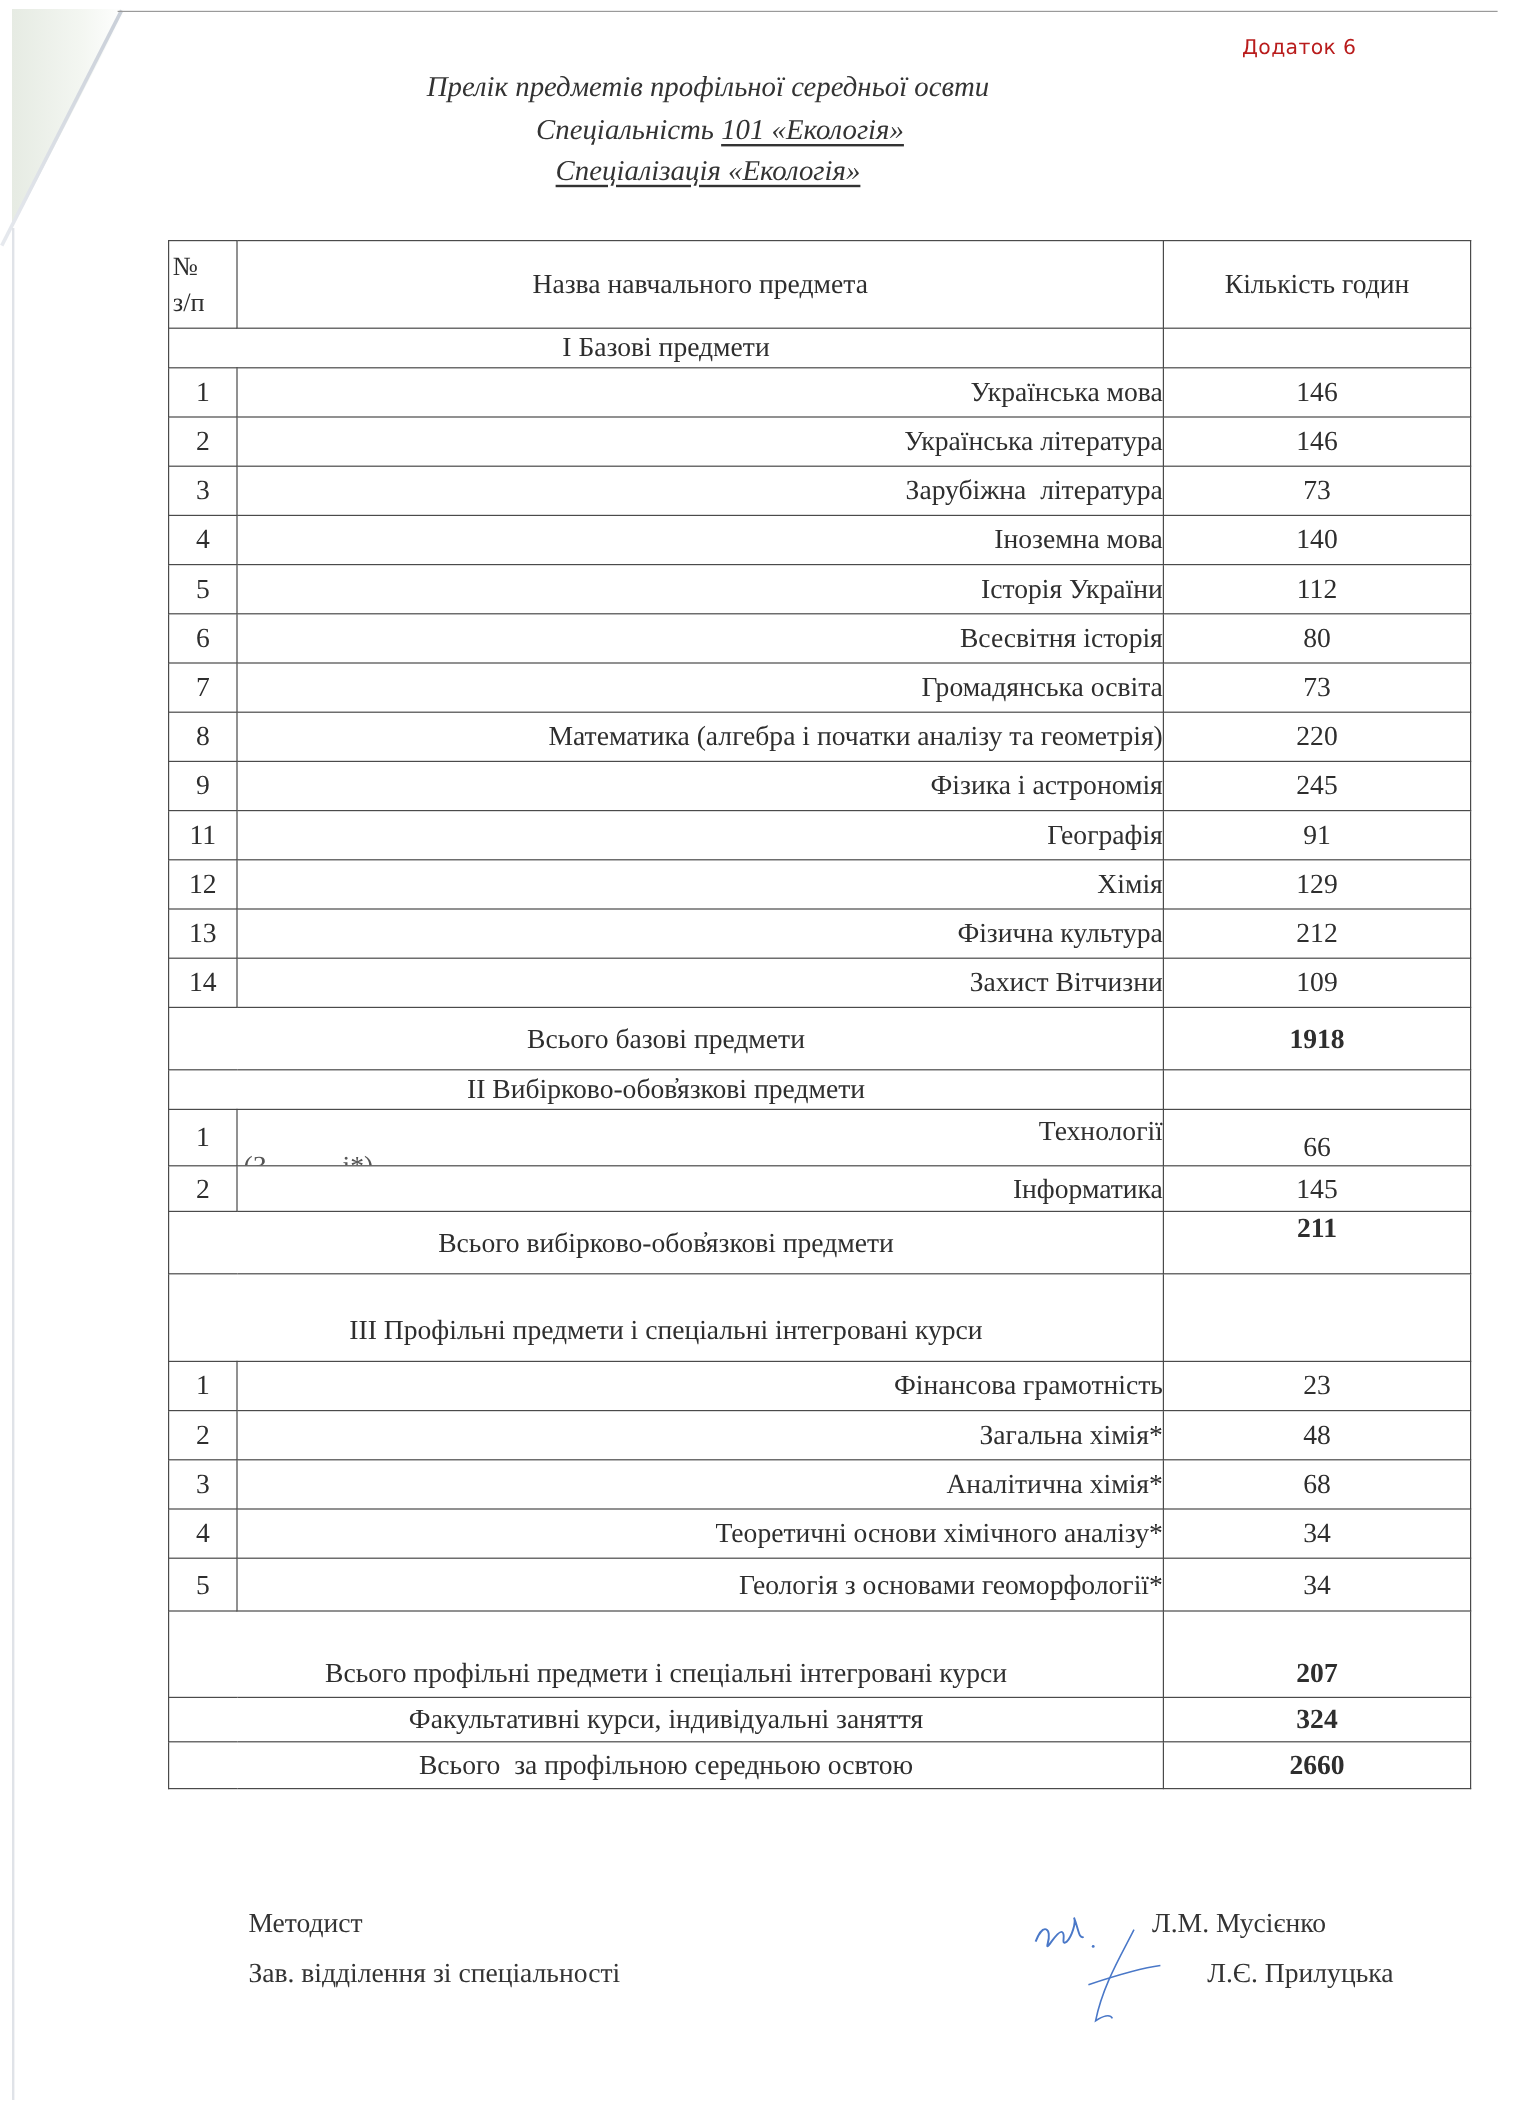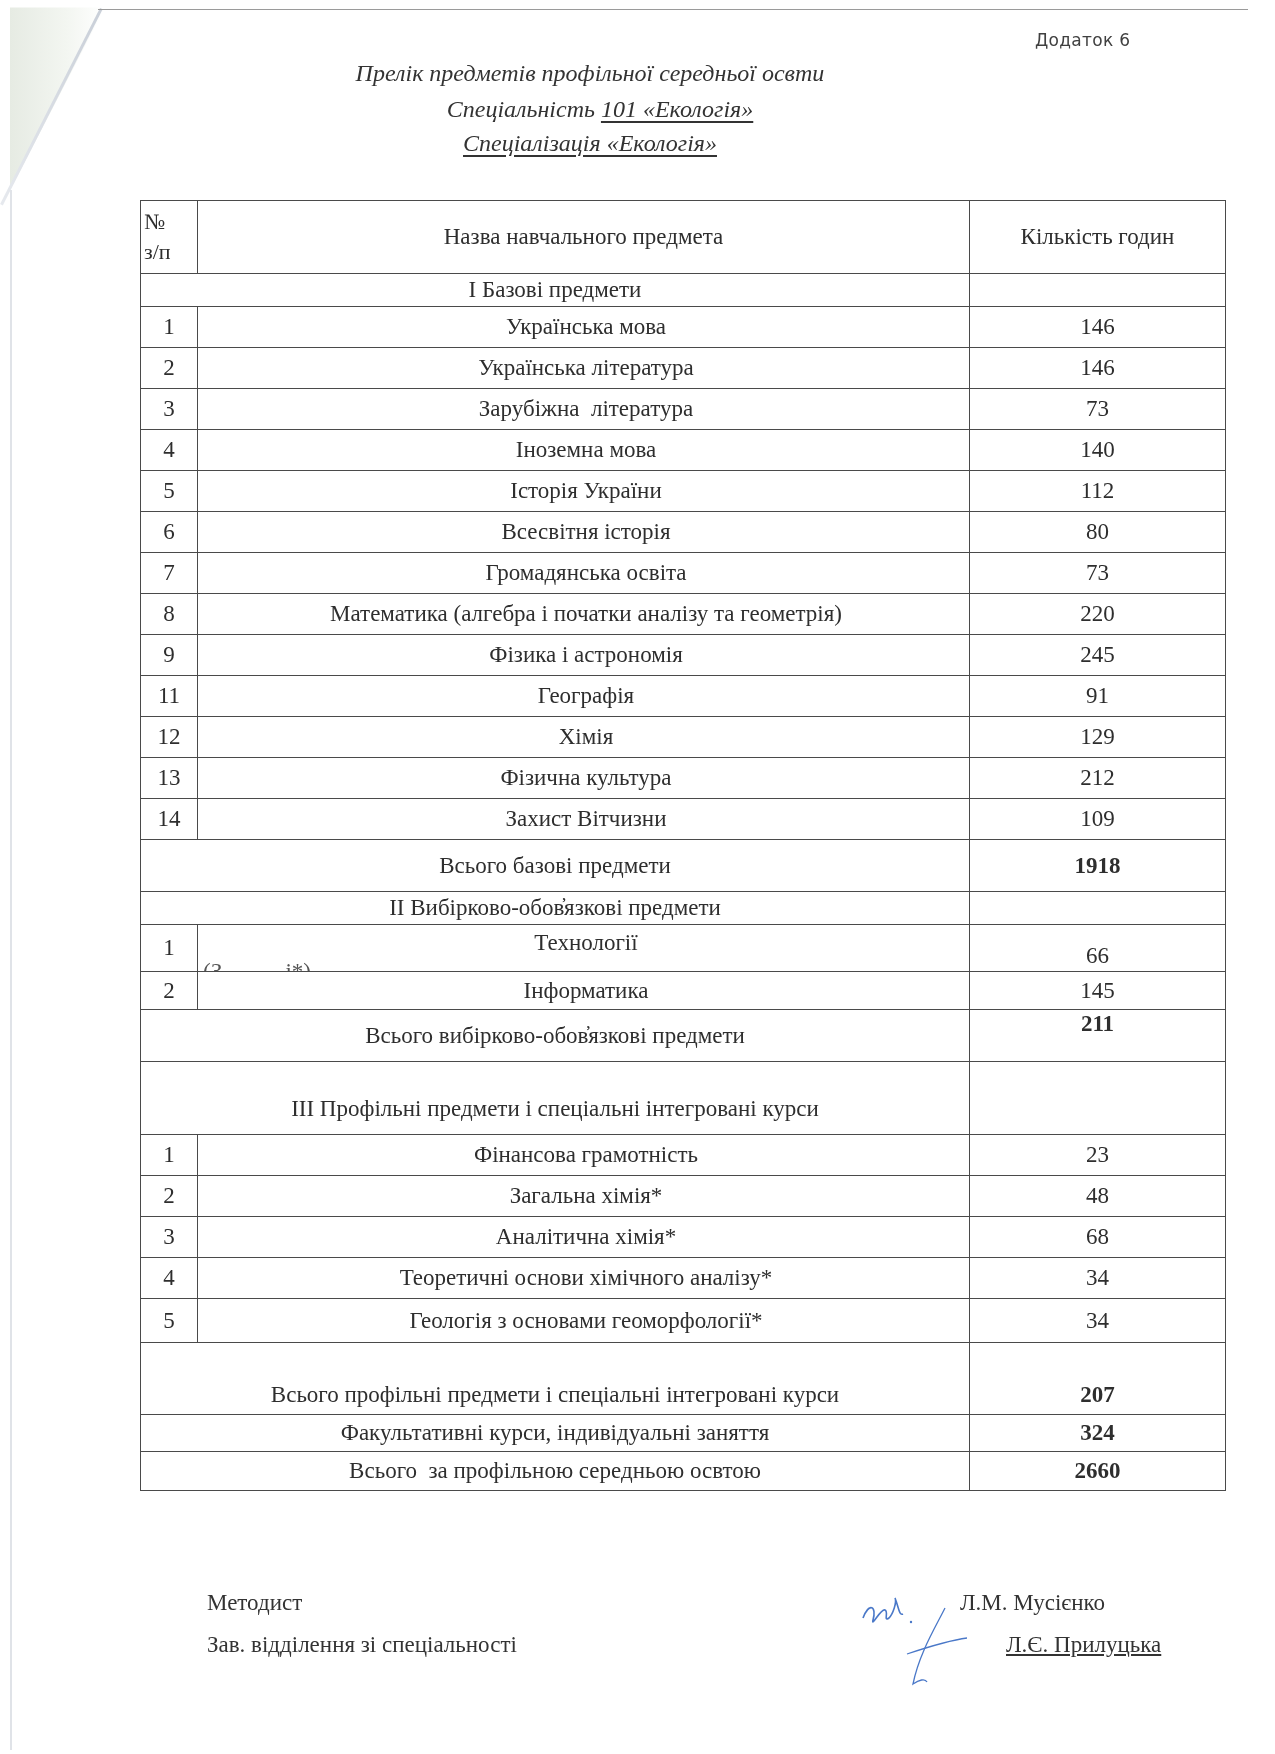--- a/index.html
+++ b/index.html
@@ -15,21 +15,21 @@
       clip-path: polygon(0 4%, 100% 4%, 0 100%);
     }
     .scan-fold-edge {
       position: absolute; left: 8px; top: 8px; width: 3px; height: 220px;
       background: linear-gradient(180deg, #c9cfd8, #e6e9ee); transform-origin: top left; transform: translateX(92px) rotate(27deg);
     }
     .scan-left-line { position: absolute; left: 10px; top: 190px; width: 2px; height: 1560px; background: #e0e3e8; }
 
     .appendix {
       position: absolute; left: 1035px; top: 30px;
-      font-family: "DejaVu Sans", sans-serif; font-size: 17px; color: #404040; letter-spacing: 0.3px;
+      font-family: "DejaVu Sans", sans-serif; font-size: 17px; color: #b91c1c; letter-spacing: 0.3px;
     }
     .title-block { position: absolute; left: 0; width: 1180px; text-align: center; font-size: 24px; color: #333; font-style: italic; }
     .title-1 { top: 60px; left: 0; width: 1180px; }
     .title-2 { top: 96px; left: 0; width: 1200px; }
     .title-3 { top: 130px; left: 0; width: 1180px; text-decoration: underline; text-underline-offset: 4px; }
     .u { text-decoration: underline; text-underline-offset: 4px; }
 
     table.plan {
       position: absolute; left: 140px; top: 200px; width: 1085px;
       border-collapse: collapse; table-layus: fixed; table-layout: fixed;
@@ -39,41 +39,41 @@
       border: 1.5px solid #4a4a4a; padding: 0; font-weight: normal; vertical-align: middle;
     }
     col.c-num { width: 57px; }
     col.c-name { width: 772px; }
     col.c-hours { width: 256px; }
     .h-head td { height: 72px; }
     .num-head { font-size: 22px; line-height: 30px; padding-left: 3px !important; text-align: left; }
     .name-head { text-align: center; }
     .hours-head { text-align: center; }
     .num { text-align: center; }
-    .name { text-align: center; padding-left: 5px !important; margin-left: 41px; }
+    .name { text-align: right; padding-left: 5px !important; margin-left: 41px; }
     .hours { text-align: center; }
     .bold { font-weight: bold !important; font-size: 23px; }
     .section-title { text-align: center; font-weight: bold; }
     tr.r { height: 41px; }
     tr.sec { height: 33px; }
     tr.tot { height: 52px; }
     tr.tech td { height: 44px; }
     .tech-name { position: relative; overflow: hidden; }
     .tech-name .line1 { display: block; margin-top: -10px; }
     .tech-name .cut { position: absolute; left: 5px; bottom: -14px; color: #555; font-size: 23px; }
     tr.sec3 td { height: 60px; vertical-align: bottom; padding-bottom: 12px; }
     tr.tot3 td { height: 65px; vertical-align: bottom; padding-bottom: 6px; }
     tr.fac td { height: 36px; }
     tr.grand td { height: 38px; }
 
     .sign-row { position: absolute; font-size: 23px; color: #333; }
     .sign-left-1 { left: 207px; top: 1590px; }
     .sign-left-2 { left: 207px; top: 1632px; }
     .sign-right-1 { left: 960px; top: 1590px; }
-    .sign-right-2 { left: 1006px; top: 1632px; text-decoration: underline; }
+    .sign-right-2 { left: 1006px; top: 1632px; }
     .signature { position: absolute; left: 855px; top: 1588px; width: 120px; height: 110px; }
   </style>
 </head>
 <body>
 
 <div class="scan-fold"></div>
 <div class="scan-fold-edge"></div>
 <div class="scan-top-line"></div>
 <div class="scan-left-line"></div>
 

